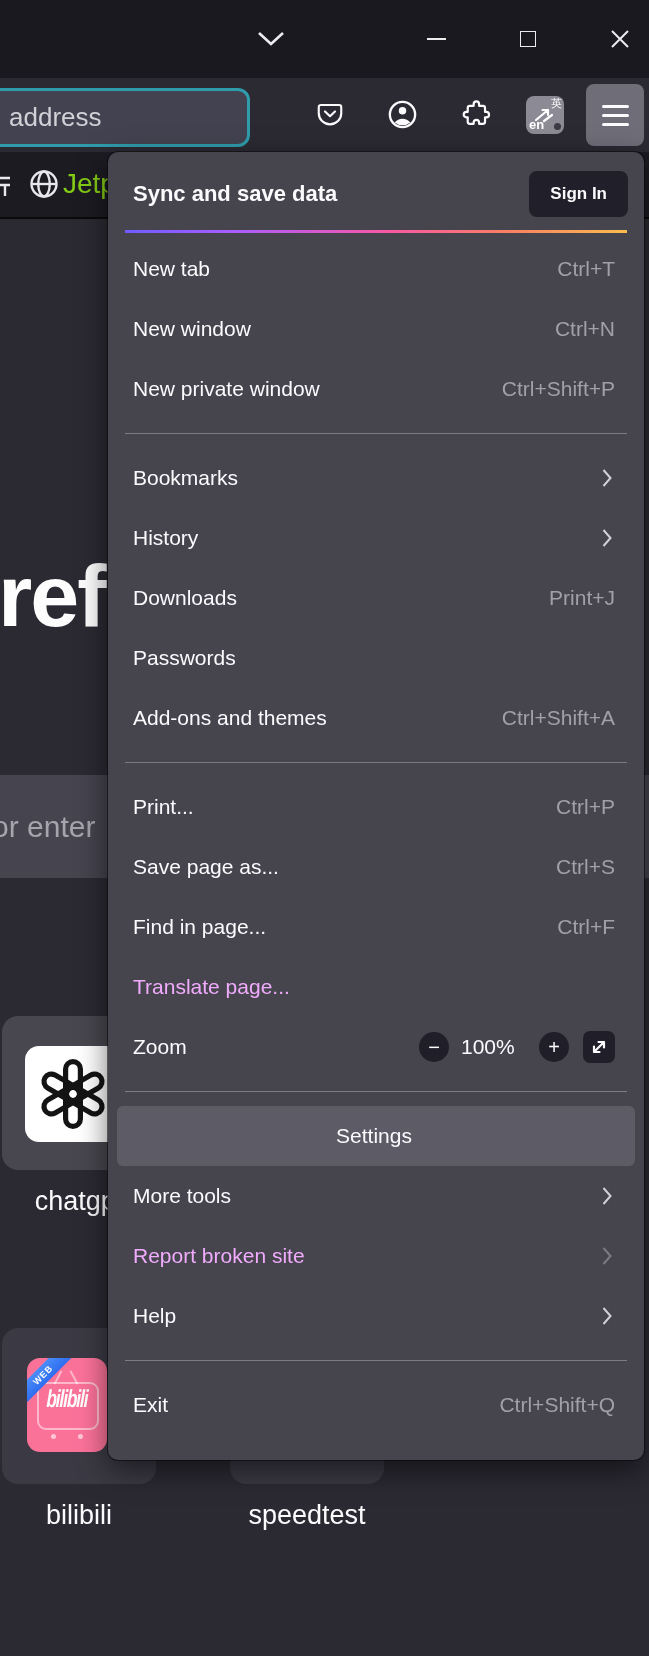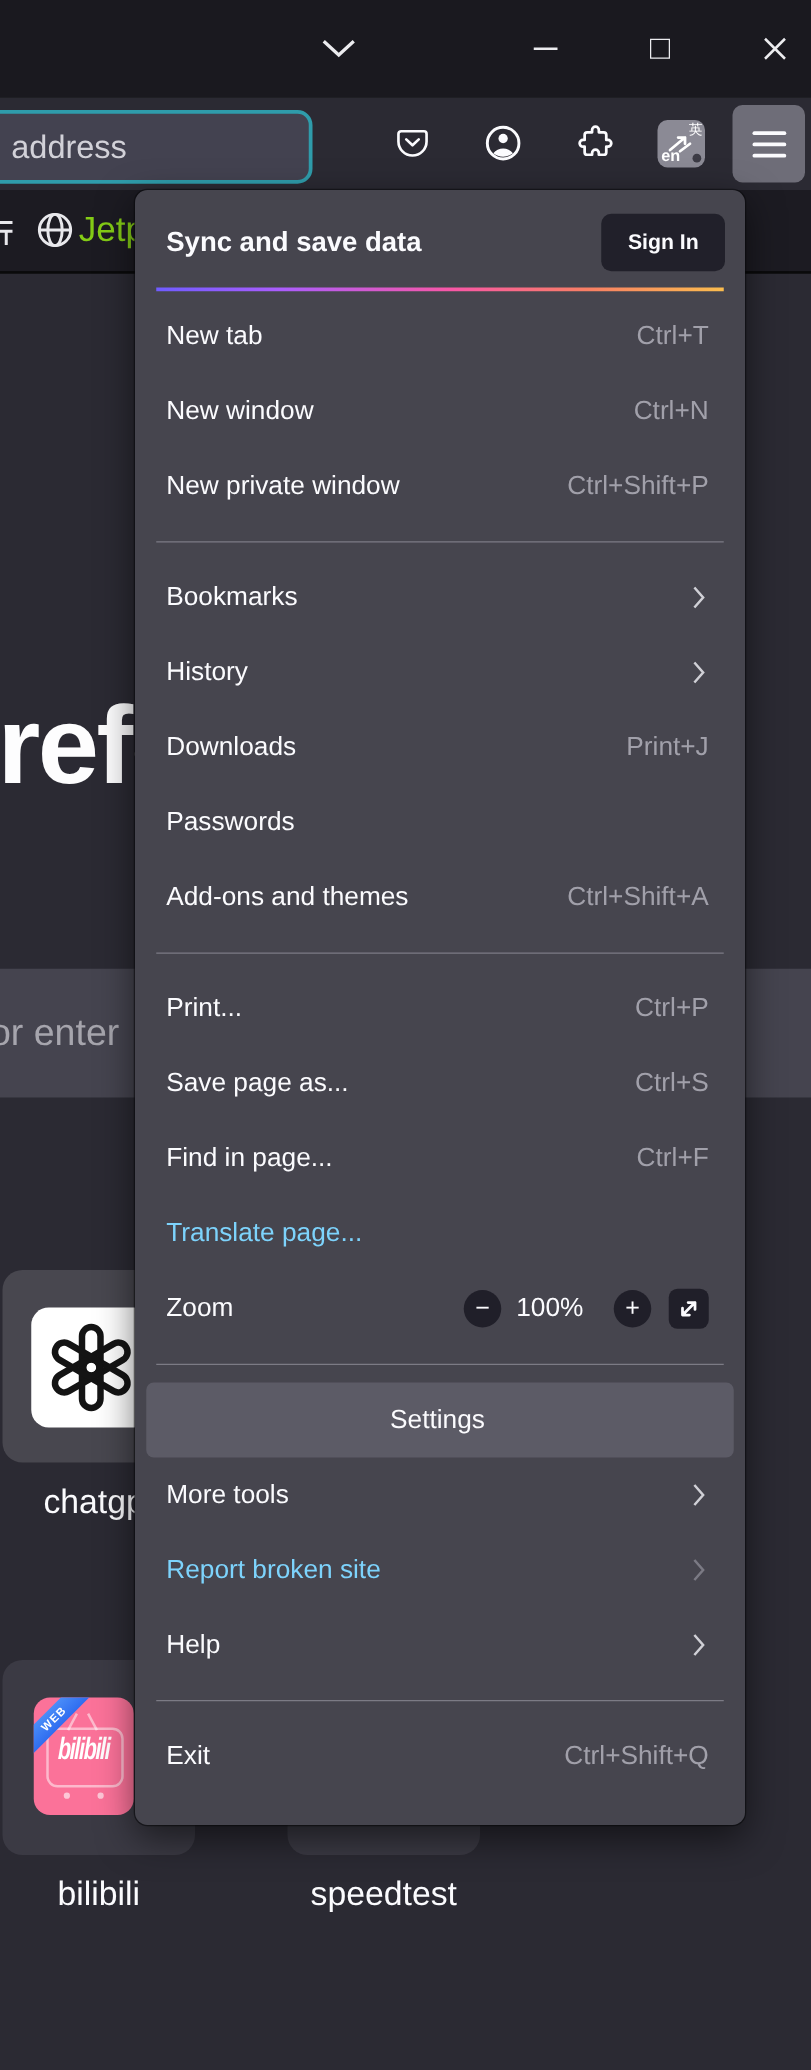--- a/index.html
+++ b/index.html
@@ -51,33 +51,33 @@
   .bili-ant:before{left:6px;transform:rotate(28deg);}
   .bili-ant:after{right:6px;transform:rotate(-28deg);}
   .bili-word{position:absolute;left:0;top:32px;width:80px;text-align:center;color:#fff;font-weight:bold;
              font-style:italic;font-size:17px;transform:scaleY(1.45) skewX(-3deg);letter-spacing:-1px;}
   .bili-wheel{position:absolute;bottom:13px;width:5px;height:5px;border-radius:50%;background:rgba(255,255,255,.6);}
   .ribbon{position:absolute;left:-20px;top:9px;width:72px;height:16px;background:linear-gradient(180deg,#4a8df8,#2f6df0);
           transform:rotate(-45deg);text-align:center;color:#fff;font-size:9px;font-weight:bold;
           letter-spacing:1px;line-height:16px;}
 
   
-  .panel{left:108px;top:152px;width:488px;height:1308px;background:#46454e;border-radius:10px;
+  .panel{left:108px;top:152px;width:536px;height:1308px;background:#46454e;border-radius:10px;
          box-sizing:border-box;padding:14px 16px 25px;z-index:10;
          box-shadow:0 10px 30px rgba(0,0,0,.55), 0 0 0 1px rgba(10,10,12,.55);}
   .mhead{height:56px;display:flex;align-items:center;}
   .mtitle{font-size:22px;font-weight:bold;color:#fbfbfe;padding-left:9px;flex:1;}
   .signin{height:46px;padding:0 21px;background:#21202a;border:none;border-radius:8px;
           color:#fbfbfe;font-size:17px;font-weight:bold;font-family:inherit;}
   .grad{height:3px;margin:8px 1px 6px;border:none;
         background:linear-gradient(90deg,#6f5cff 0%,#ab5dfd 22%,#f857a6 52%,#f87f64 76%,#fbbd4e 100%);}
   .row{height:60px;display:flex;align-items:center;padding:0 13px 0 9px;border-radius:6px;}
   .rl{font-size:21px;color:#fbfbfe;flex:1;white-space:nowrap;}
   .rs{font-size:21px;color:#a1a0aa;white-space:nowrap;}
-  .row.dis .rl{color:#7dd3fc;}
+  .row.dis .rl{color:#f0abfc;}
   .chev{display:flex;align-items:center;color:#d0d0d6;margin-right:2px;}
   .row.dis .chev{color:#7b7a84;}
   .row.hl{background:#5c5b66;margin:0 -7px;padding:0 20px 0 16px;text-align:center;}
   .sep{height:1px;background:#7c7b85;margin:14px 1px;}
   .zctrls{display:flex;align-items:center;}
   .zbtn{width:30px;height:30px;border-radius:50%;background:#201f29;border:none;color:#fbfbfe;
         font-size:20px;line-height:28px;text-align:center;padding:0;font-family:inherit;}
   .zlevel{font-size:21px;color:#fbfbfe;min-width:66px;margin:0 12px;}
   .zfs{width:32px;height:32px;border-radius:7px;background:#201f29;border:none;margin-left:14px;
        display:flex;align-items:center;justify-content:center;padding:0;}

